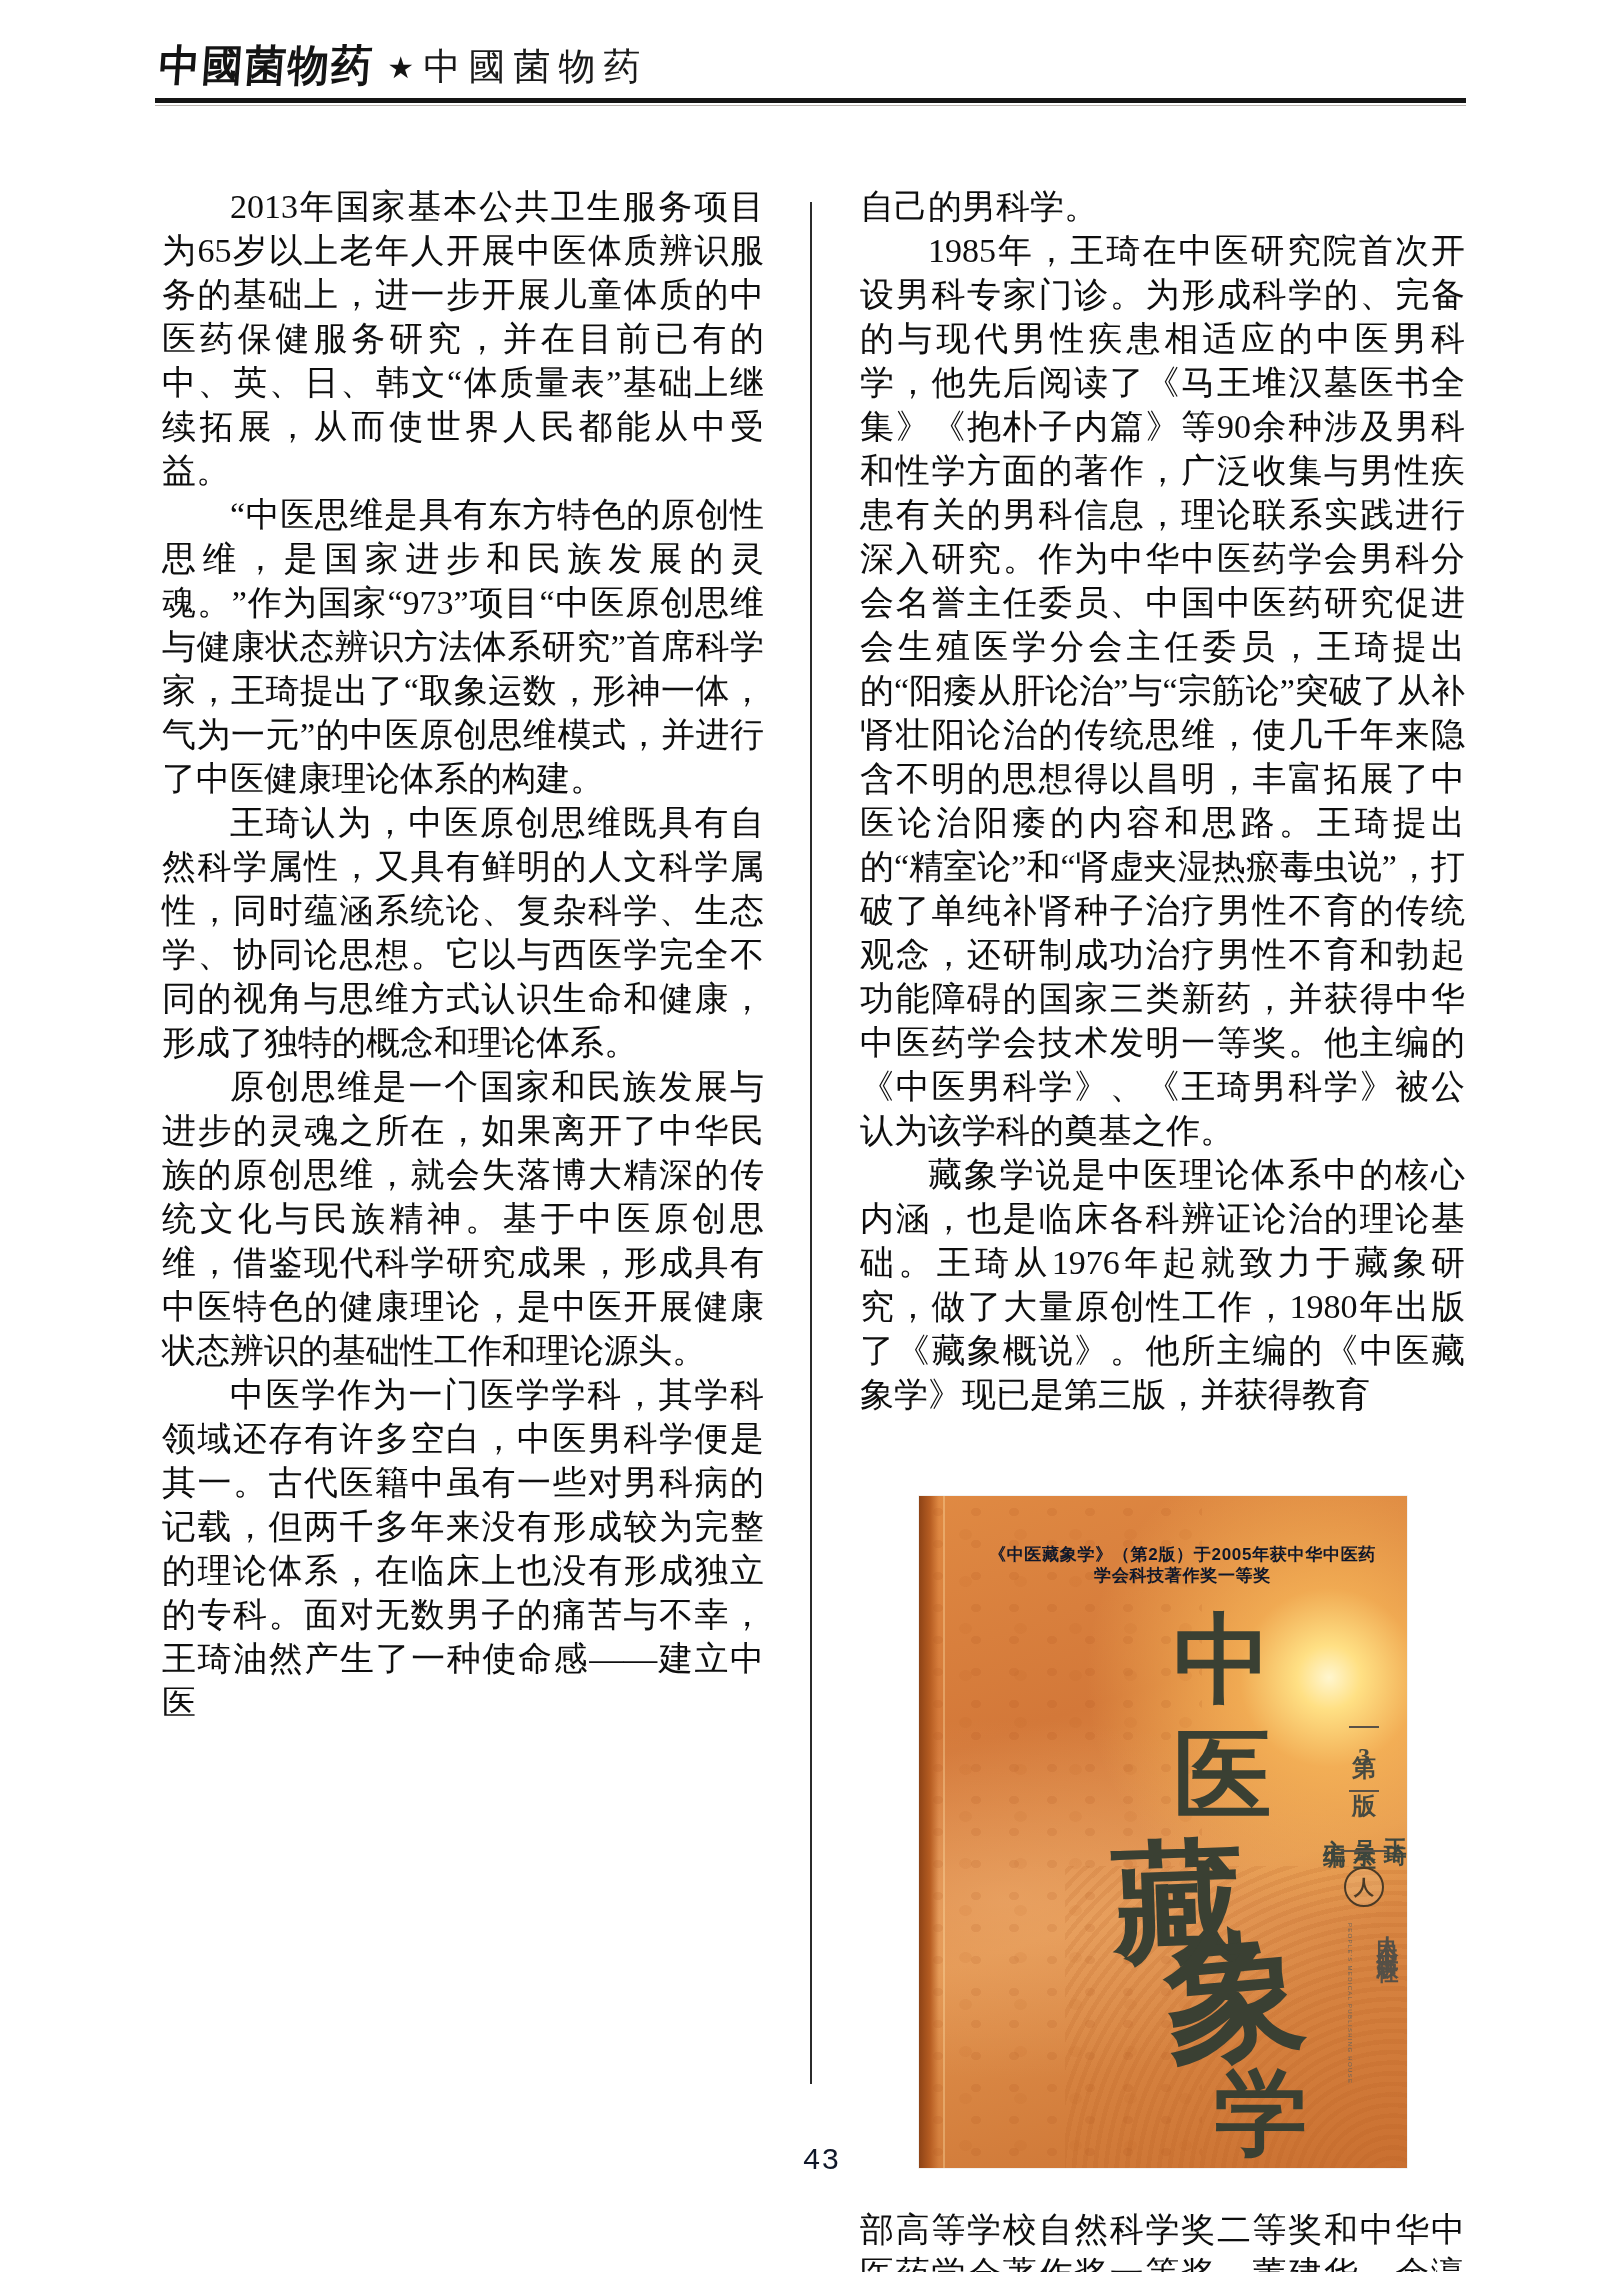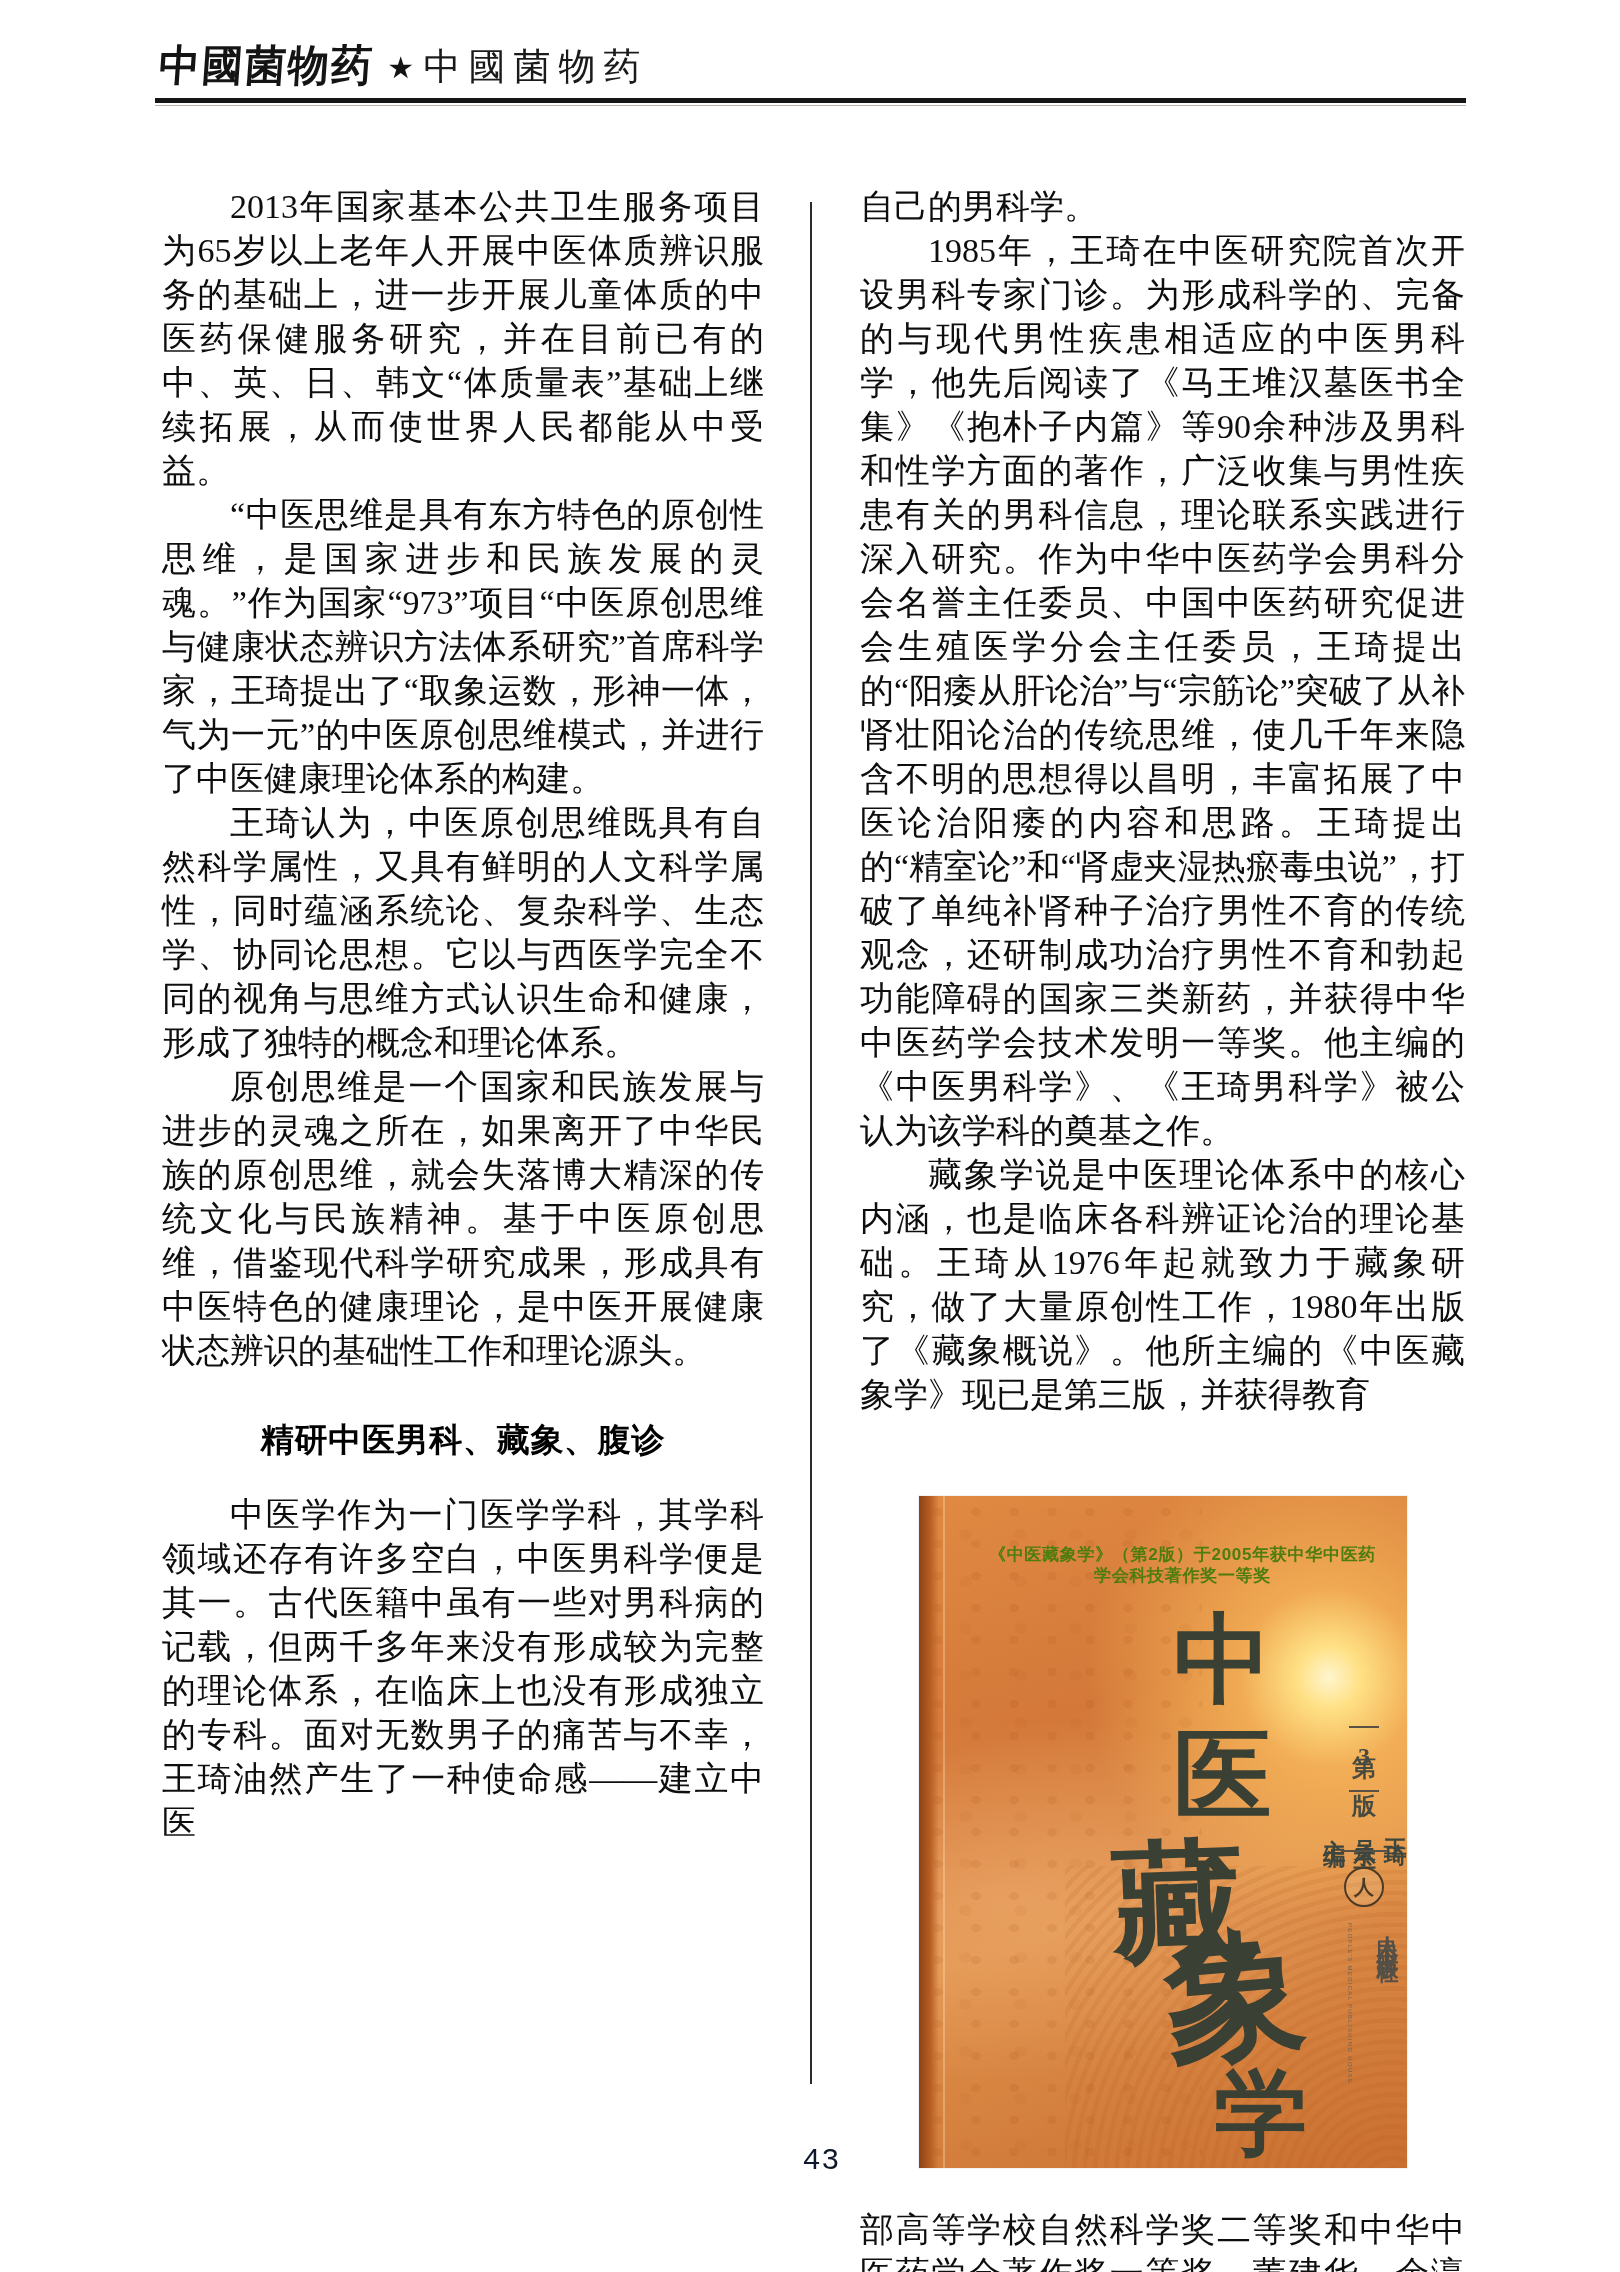--- a/index.html
+++ b/index.html
@@ -78,21 +78,21 @@
   }
   .spine{
     position:absolute;left:0;top:0;width:20px;height:100%;
     background:linear-gradient(90deg,#8d4316,#b65d22 55%,rgba(182,93,34,0));
   }
   .spine-highlight{position:absolute;left:24px;top:0;width:2.6px;height:100%;background:rgba(255,228,175,0.35);}
   .cover-caption{
     position:absolute;left:63px;right:23px;top:48px;
     font-family:"Liberation Sans","DejaVu Sans",sans-serif;
     font-size:17px;line-height:21px;font-weight:700;
-    color:#4d7c0f;text-align:center;letter-spacing:0.7px;
+    color:#0f172a;text-align:center;letter-spacing:0.7px;
   }
   .tchar{position:absolute;color:#3a4033;font-family:"DejaVu Serif",serif;line-height:1;}
   .t1{left:255px;top:114px;font-size:98px;font-weight:600;}
   .t2{left:255px;top:230px;font-size:98px;font-weight:600;}
   .t3{left:193px;top:341px;font-size:132px;font-weight:700;transform:rotate(-2deg);}
   .t4{left:246px;top:429px;font-size:140px;font-weight:700;transform:rotate(-5deg);}
   .t5{left:296px;top:570px;font-size:93px;font-weight:600;}
   .cover-rail{
     position:absolute;right:14.6px;top:230px;width:56px;
     display:flex;flex-direction:column;align-items:center;
@@ -139,21 +139,20 @@
     <span class="brand-section">中國菌物药</span>
   </div>
   <div class="header-rule"></div>
   <div class="header-rule-thin"></div>
 
   <div class="col col-left">
     <p class="indent">2013年国家基本公共卫生服务项目为65岁以上老年人开展中医体质辨识服务的基础上，进一步开展儿童体质的中医药保健服务研究，并在目前已有的中、英、日、韩文“体质量表”基础上继续拓展，从而使世界人民都能从中受益。</p>
     <p class="indent">“中医思维是具有东方特色的原创性思维，是国家进步和民族发展的灵魂。”作为国家“973”项目“中医原创思维与健康状态辨识方法体系研究”首席科学家，王琦提出了“取象运数，形神一体，气为一元”的中医原创思维模式，并进行了中医健康理论体系的构建。</p>
     <p class="indent">王琦认为，中医原创思维既具有自然科学属性，又具有鲜明的人文科学属性，同时蕴涵系统论、复杂科学、生态学、协同论思想。它以与西医学完全不同的视角与思维方式认识生命和健康，形成了独特的概念和理论体系。</p>
     <p class="indent">原创思维是一个国家和民族发展与进步的灵魂之所在，如果离开了中华民族的原创思维，就会失落博大精深的传统文化与民族精神。基于中医原创思维，借鉴现代科学研究成果，形成具有中医特色的健康理论，是中医开展健康状态辨识的基础性工作和理论源头。</p>
-    <div class="sec-heading h2">精研中医男科、藏象、腹诊</div>
     <p class="indent">中医学作为一门医学学科，其学科领域还存有许多空白，中医男科学便是其一。古代医籍中虽有一些对男科病的记载，但两千多年来没有形成较为完整的理论体系，在临床上也没有形成独立的专科。面对无数男子的痛苦与不幸，王琦油然产生了一种使命感——建立中医</p>
   </div>
 
   <div class="divider"></div>
 
   <div class="col col-right">
     <p>自己的男科学。</p>
     <p class="indent">1985年，王琦在中医研究院首次开设男科专家门诊。为形成科学的、完备的与现代男性疾患相适应的中医男科学，他先后阅读了《马王堆汉墓医书全集》《抱朴子内篇》等90余种涉及男科和性学方面的著作，广泛收集与男性疾患有关的男科信息，理论联系实践进行深入研究。作为中华中医药学会男科分会名誉主任委员、中国中医药研究促进会生殖医学分会主任委员，王琦提出的“阳痿从肝论治”与“宗筋论”突破了从补肾壮阳论治的传统思维，使几千年来隐含不明的思想得以昌明，丰富拓展了中医论治阳痿的内容和思路。王琦提出的“精室论”和“肾虚夹湿热瘀毒虫说”，打破了单纯补肾种子治疗男性不育的传统观念，还研制成功治疗男性不育和勃起功能障碍的国家三类新药，并获得中华中医药学会技术发明一等奖。他主编的《中医男科学》、《王琦男科学》被公认为该学科的奠基之作。</p>
     <p class="indent">藏象学说是中医理论体系中的核心内涵，也是临床各科辨证论治的理论基础。王琦从1976年起就致力于藏象研究，做了大量原创性工作，1980年出版了《藏象概说》。他所主编的《中医藏象学》现已是第三版，并获得教育</p>
 

